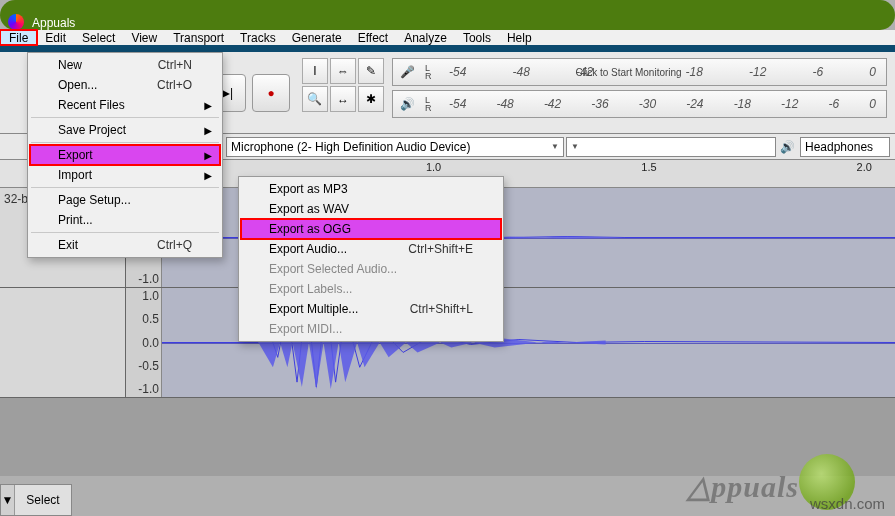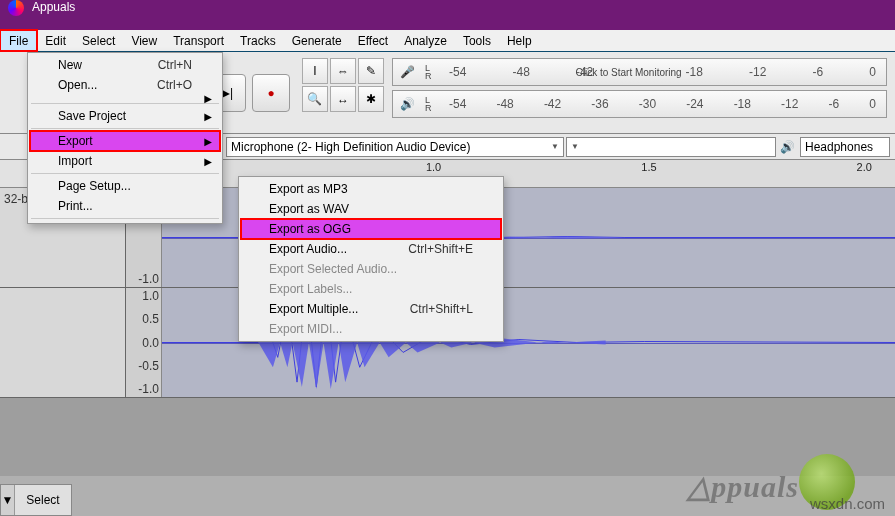--- a/index.html
+++ b/index.html
@@ -1,24 +1,24 @@
 <!DOCTYPE html>
 <html><head>
 <meta charset="utf-8">
 <style>
 * { box-sizing: border-box; margin: 0; padding: 0; font-family: "Segoe UI", Tahoma, sans-serif; font-size: 12px; }
 body { width: 895px; height: 516px; background: #b0b0b0; overflow: hidden; position: relative; }
 
 
-.titlebar { height: 30px; background: #701a75; display: flex; align-items: flex-start; padding: 0 8px; color: #fff; gap: 8px; }
+.titlebar { height: 30px; background: #4d7c0f; display: flex; align-items: flex-end; padding: 0 8px; color: #fff; gap: 8px; border-radius: 15px; }
 .titlebar .logo { width: 16px; height: 16px; background: conic-gradient(#ff6b00, #ff0066, #6b00ff, #0066ff); border-radius: 50%; }
 .titlebar .title { font-size: 12px; }
 
 
-.menubar { height: 22px; background: #f0f0f0; border-bottom: 1px solid #0c4a6e; display: flex; align-items: stretch; }
+.menubar { height: 22px; background: #f0f0f0; border-bottom: 7px solid #0c4a6e; display: flex; align-items: stretch; }
 .menubar .menuitem { padding: 0 8px; display: flex; align-items: center; cursor: default; }
 .menubar .menuitem.open { background: #cce8ff; border: 1px solid #99d1ff; }
 .menubar .menuitem.highlight-open { outline: 2px solid #ff0000; outline-offset: -1px; }
 
 
 .dropdown { position: absolute; background: #f0f0f0; border: 1px solid #999; box-shadow: 2px 4px 8px rgba(0,0,0,0.25); min-width: 196px; padding: 2px; margin-left: 24px; }
 .dropdown .item { display: flex; align-items: center; padding: 3px 28px 3px 28px; position: relative; cursor: default; }
 .dropdown .item .label { flex: 1; text-align: left; }
 .dropdown .item .shortcut { color: #333; margin-left: 24px; }
 .dropdown .item .arrow { position: absolute; right: 8px; font-size: 10px; }
@@ -37,21 +37,21 @@
 .tb-btn { width: 38px; height: 38px; background: linear-gradient(#fdfdfd, #e0e0e0); border: 1px solid #999; border-radius: 4px; display: flex; align-items: center; justify-content: center; font-size: 16px; }
 .tb-btn.record { color: #c40000; }
 .tb-tools { display: flex; flex-direction: column; gap: 2px; padding: 6px 4px; }
 .tb-tools-row { display: flex; gap: 2px; }
 .tool { width: 26px; height: 26px; background: linear-gradient(#fdfdfd,#e6e6e6); border: 1px solid #aaa; display:flex; align-items:center; justify-content:center; font-size:14px; }
 .tb-meters { flex:1; display:flex; flex-direction:column; gap:4px; padding:6px 8px 6px 4px; }
 .meter { height: 28px; background: linear-gradient(#fafafa,#e6e6e6); border:1px solid #999; display:flex; align-items:center; padding:0 6px; gap:8px; }
 .meter .mic { width:18px; text-align:center; }
 .meter .lr { width:12px; font-size:9px; line-height:8px; color:#444; }
 .meter .scale { flex:1; position:relative; height:100%; color:#555; }
-.meter .scale .ticks { position:absolute; inset:0; display:flex; justify-content:space-between; align-items:center; font-size:10px; padding:0 4px; }
+.meter .scale .ticks { position:absolute; inset:0; display:flex; justify-content:space-between; align-items:center; font-size:10px; padding:0 4px;font-style:italic; }
 .meter .hint { position:absolute; left:30%; top:50%; transform:translateY(-50%); font-size:10px; color:#444; }
 
 
 .devicebar { height: 26px; background: #e8e8e8; border-bottom:1px solid #888; display:flex; align-items:center; padding:0 2px; gap:2px; overflow:hidden; }
 .devicebar .spacer-left { width:200px; }
 .dev-icon { width:20px; text-align:center; }
 .dev-select { height:20px; background:#fff; border:1px solid #888; display:flex; align-items:center; justify-content:space-between; padding:0 4px; font-size:11px; }
 .dev-select .arrow { font-size:8px; color:#555; }
 
 
@@ -275,20 +275,21 @@
 <div class="dropdown" id="file-menu">
   <div class="item">
       <span class="label">New</span>
       <span class="shortcut">Ctrl+N</span>
     </div>
   <div class="item">
       <span class="label">Open...</span>
       <span class="shortcut">Ctrl+O</span>
     </div>
   <div class="item">
+      <span class="label">Recent Files</span>
       <span class="arrow">▶</span>
     </div>
   <hr>
   <div class="item">
       <span class="label">Save Project</span>
       <span class="arrow">▶</span>
     </div>
   <hr>
   <div class="item highlight redbox">
       <span class="label">Export</span>
@@ -299,20 +300,24 @@
       <span class="arrow">▶</span>
     </div>
   <hr>
   <div class="item">
       <span class="label">Page Setup...</span>
     </div>
   <div class="item">
       <span class="label">Print...</span>
     </div>
   <hr>
+  <div class="item">
+      <span class="label">Exit</span>
+      <span class="shortcut">Ctrl+Q</span>
+    </div>
 </div>
 
 <div class="dropdown" id="export-submenu">
   <div class="item">
       <span class="label">Export as MP3</span>
     </div>
   <div class="item">
       <span class="label">Export as WAV</span>
     </div>
   <div class="item highlight redbox">

